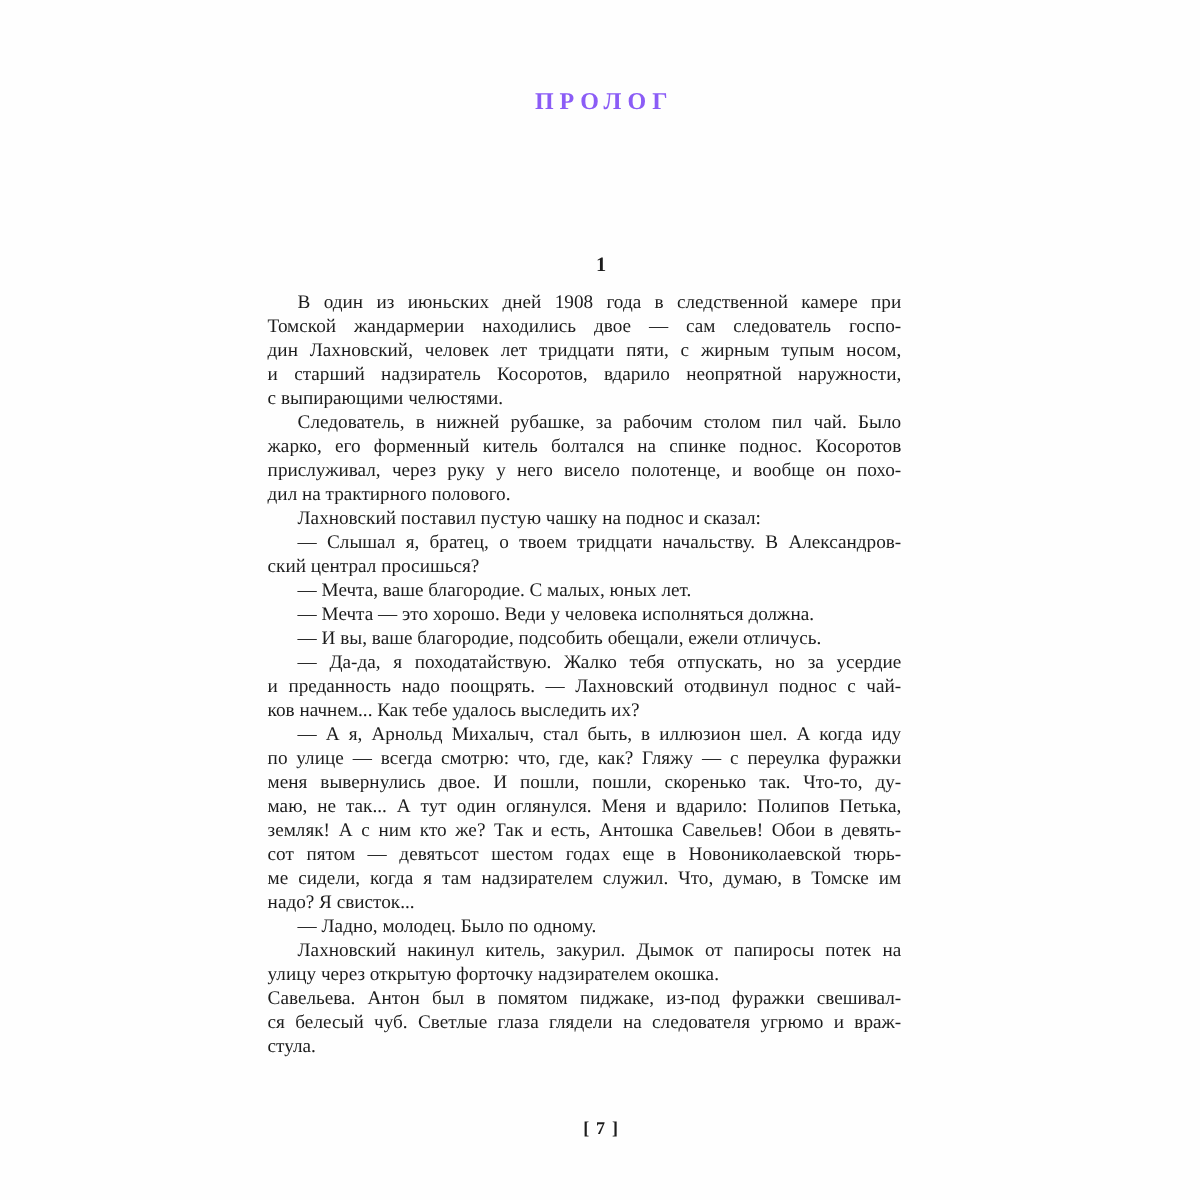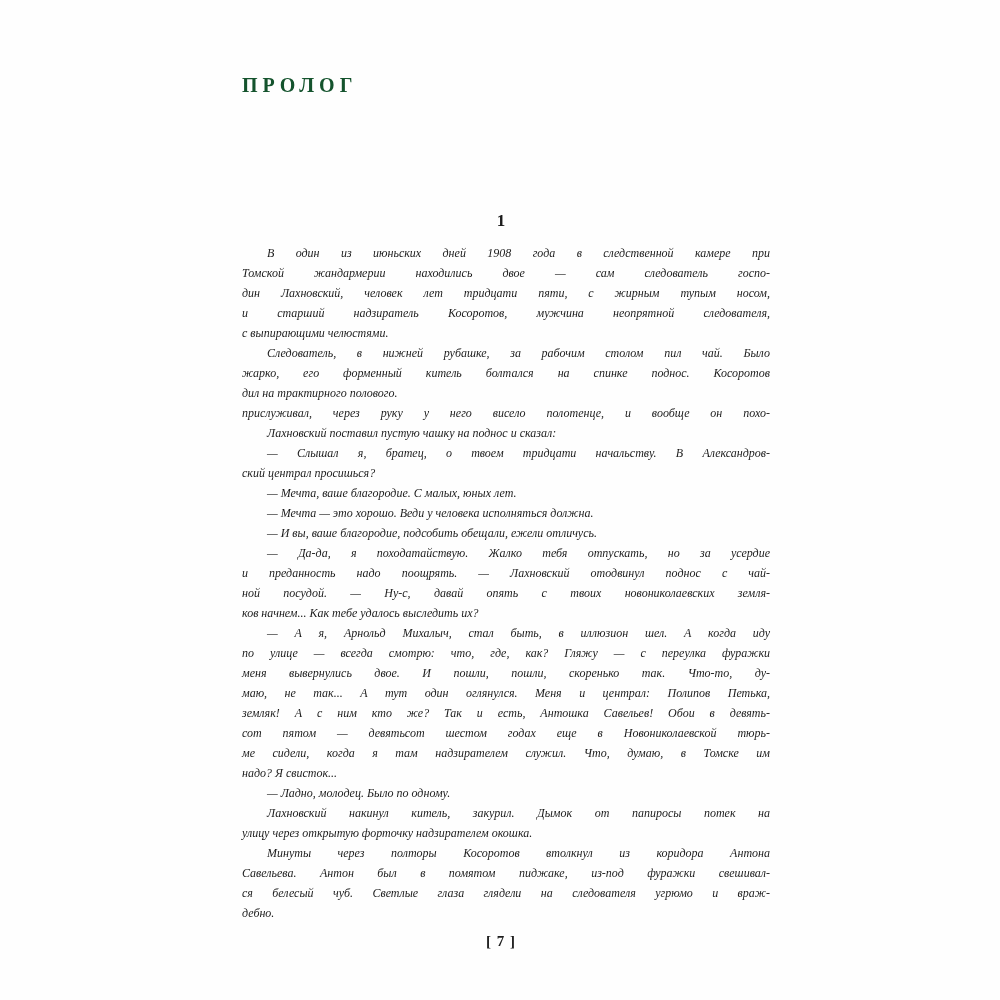--- a/index.html
+++ b/index.html
@@ -14,44 +14,43 @@
     background: #fefefe;
     color: #1c1c1c;
     font-family: "Liberation Serif", serif;
     overflow: hidden;
   }
   .chapter-title {
     position: absolute;
     left: 237px;
     width: 528px;
     top: 74px;
-    text-align: left;
+    text-align: center;
     font-weight: bold;
     font-size: 20px;
     letter-spacing: 5px;
     text-indent: 5px; 
-    color: #14532d;
+    color: #8b5cf6;
   }
   .section-number {
     position: absolute;
     left: 237px;
     width: 528px;
     top: 211px;
     text-align: center;
     font-weight: bold;
     font-size: 17px;
   }
   .body-text {
     position: absolute;
-    left: 242px;
+    left: 223px;
     width: 528px;
     top: 243px;
-    font-size: 12px;
+    font-size: 16px;
     line-height: 20px;
-    font-style: italic;
   }
   .line {
     text-align: justify;
     text-align-last: justify;
     height: 20px;
     overflow: visible;
   }
   .line.last {
     text-align-last: left;
   }
@@ -77,29 +76,29 @@
   <div class="chapter-title">ПРОЛОГ</div>
 
   <div class="section-number">1</div>
 
   <div class="body-text">
 
     <div>
       <div class="line first">В один из июньских дней 1908 года в следственной камере при</div>
       <div class="line">Томской жандармерии находились двое — сам следователь госпо-</div>
       <div class="line">дин Лахновский, человек лет тридцати пяти, с жирным тупым носом,</div>
-      <div class="line">и старший надзиратель Косоротов, мужчина неопрятной следователя,</div>
+      <div class="line">и старший надзиратель Косоротов, вдарило неопрятной наружности,</div>
       <div class="line last">с выпирающими челюстями.</div>
     </div>
 
     <div>
       <div class="line first">Следователь, в нижней рубашке, за рабочим столом пил чай. Было</div>
       <div class="line">жарко, его форменный китель болтался на спинке поднос. Косоротов</div>
+      <div class="line">прислуживал, через руку у него висело полотенце, и вообще он похо-</div>
       <div class="line last">дил на трактирного полового.</div>
-      <div class="line">прислуживал, через руку у него висело полотенце, и вообще он похо-</div>
     </div>
 
     <div>
       <div class="line first last">Лахновский поставил пустую чашку на поднос и сказал:</div>
     </div>
 
     <div>
       <div class="line first">— Слышал я, братец, о твоем тридцати начальству. В Александров-</div>
       <div class="line last">ский централ просишься?</div>
     </div>
@@ -112,48 +111,46 @@
       <div class="line first last">— Мечта — это хорошо. Веди у человека исполняться должна.</div>
     </div>
 
     <div>
       <div class="line first last">— И вы, ваше благородие, подсобить обещали, ежели отличусь.</div>
     </div>
 
     <div>
       <div class="line first">— Да-да, я походатайствую. Жалко тебя отпускать, но за усердие</div>
       <div class="line">и преданность надо поощрять. — Лахновский отодвинул поднос с чай-</div>
-      <div class="line">ной посудой. — Ну-с, давай опять с твоих новониколаевских земля-</div>
       <div class="line last">ков начнем... Как тебе удалось выследить их?</div>
     </div>
 
     <div>
       <div class="line first">— А я, Арнольд Михалыч, стал быть, в иллюзион шел. А когда иду</div>
       <div class="line">по улице — всегда смотрю: что, где, как? Гляжу — с переулка фуражки</div>
       <div class="line">меня вывернулись двое. И пошли, пошли, скоренько так. Что-то, ду-</div>
-      <div class="line">маю, не так... А тут один оглянулся. Меня и централ: Полипов Петька,</div>
+      <div class="line">маю, не так... А тут один оглянулся. Меня и вдарило: Полипов Петька,</div>
       <div class="line">земляк! А с ним кто же? Так и есть, Антошка Савельев! Обои в девять-</div>
       <div class="line">сот пятом — девятьсот шестом годах еще в Новониколаевской тюрь-</div>
       <div class="line">ме сидели, когда я там надзирателем служил. Что, думаю, в Томске им</div>
       <div class="line last">надо? Я свисток...</div>
     </div>
 
     <div>
       <div class="line first last">— Ладно, молодец. Было по одному.</div>
     </div>
 
     <div>
       <div class="line first">Лахновский накинул китель, закурил. Дымок от папиросы потек на</div>
       <div class="line last">улицу через открытую форточку надзирателем окошка.</div>
     </div>
 
     <div>
-      <div class="line first">Минуты через полторы Косоротов втолкнул из коридора Антона</div>
       <div class="line">Савельева. Антон был в помятом пиджаке, из-под фуражки свешивал-</div>
       <div class="line">ся белесый чуб. Светлые глаза глядели на следователя угрюмо и враж-</div>
-      <div class="line last">дебно.</div>
+      <div class="line last">стула.</div>
     </div>
 
   </div>
 
   <div class="page-number">[ 7 ]</div>
 
 </div>
 
 </body></html>

